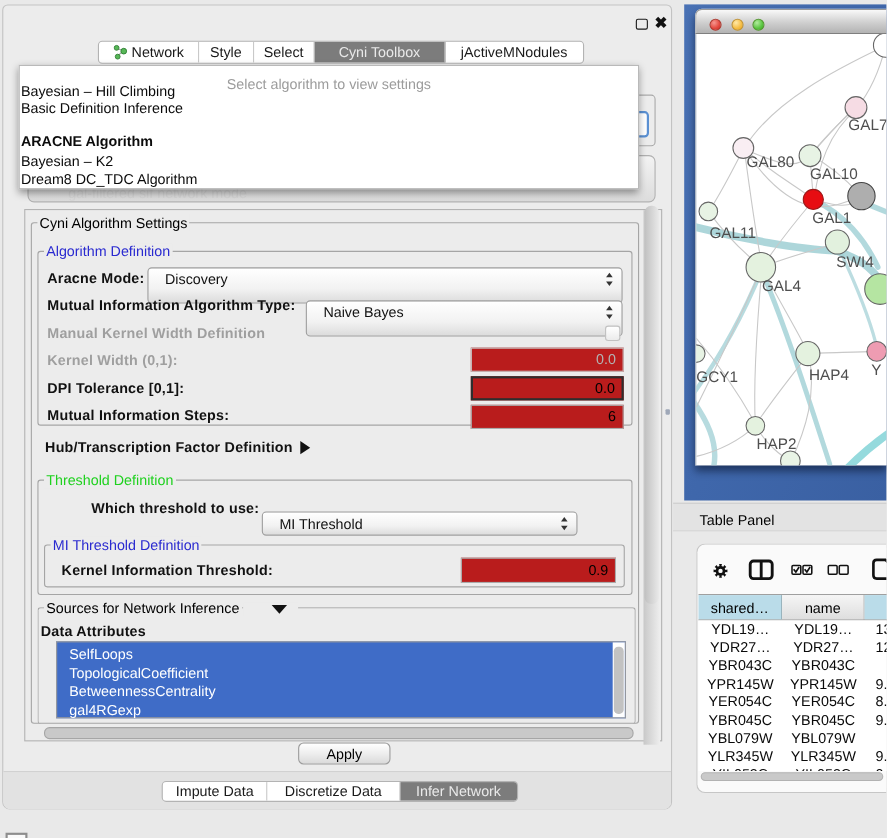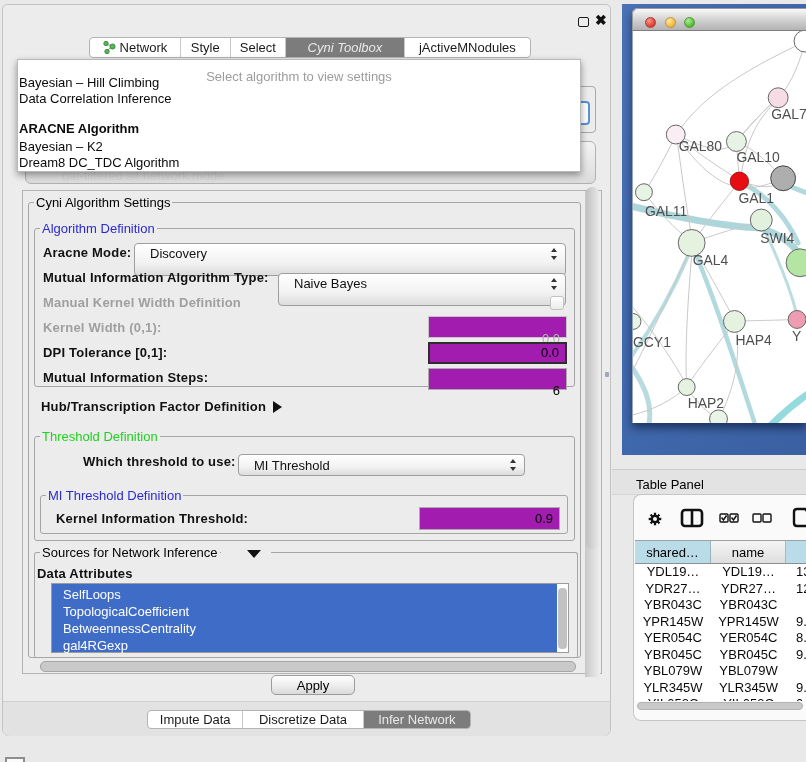--- a/index.html
+++ b/index.html
@@ -30,35 +30,35 @@
 .lbl { position:absolute; font-weight:bold; color:#111; white-space:nowrap; letter-spacing:0.2px; }
 .dis { color:#9f9f9f; }
 
 .combo { position:absolute; height:33px; background:linear-gradient(#ffffff,#f2f2f2 60%,#dcdcdc);
          border:1px solid #9e9e9e; border-radius:4px; box-shadow:inset 0 1px 0 #fff; }
 .combo .cv { position:absolute; left:15px; top:2px; color:#111; }
 .combo .ar { position:absolute; right:7px; top:4px; width:7px; height:12px; }
 .combo .ar:before { content:""; position:absolute; left:0; top:0; border-left:3.5px solid transparent; border-right:3.5px solid transparent; border-bottom:4.5px solid #333; }
 .combo .ar:after  { content:""; position:absolute; left:0; bottom:0; border-left:3.5px solid transparent; border-right:3.5px solid transparent; border-top:4.5px solid #333; }
 
-.fld { position:absolute; background:#a21caf; border:1px solid #ababab; text-align:right; padding:14px 6px 0 0; }
+.fld { position:absolute; background:#b91c1c; border:1px solid #ababab; text-align:right; padding:2px 6px 0 0; }
 
 #datalist { position:absolute; left:48px; top:578px; width:518px; height:70px; background:#3f6cc7; border:1px solid #9b9b9b; color:#ffffff; }
 #datalist .li { position:absolute; left:11px; }
 
 .thumb { position:absolute; background:#c9c9c9; border:1px solid #a6a6a6; border-radius:5px; }
 
 #rightdock { position:absolute; left:612px; top:0; width:194px; height:762px; background:#e9e9e9; }
 #desktop { position:absolute; left:10px; top:4px; width:184px; height:451px;
            background:linear-gradient(115deg,#4a72b5 0%,#3f67ab 55%,#3a60a2 100%); }
 #netwin { position:absolute; left:20px; top:4px; width:154px; height:415px; }
 #nettitle { position:absolute; left:0; top:0; width:174px; height:23px; border-radius:6px 0 0 0;
             background:linear-gradient(#f9f9f9,#cfcfcf 55%,#b3b3b3); border-bottom:1px solid #7f7f7f; border-top:1px solid #9a9a9a; border-left:1px solid #9a9a9a; }
 .light { position:absolute; top:8px; width:11px; height:11px; border-radius:50%; }
-#tablebar { position:absolute; left:0; top:469px; width:194px; height:26px; background:#e3e3e3;
+#tablebar { position:absolute; left:0; top:457px; width:194px; height:26px; background:#e3e3e3;
             border-top:1px solid #cccccc; border-bottom:1px solid #d6d6d6; }
 #tablepanel { position:absolute; left:21px; top:494px; width:173px; height:227px; background:#fafafa;
               border:1px solid #c6c6c6; border-radius:8px 0 0 8px; border-right:none; }
 </style>
 </head>
 <body>
 
 <div id="cp">
   <div id="floatbtn"></div>
   <div id="closebtn">✖</div>
@@ -67,34 +67,34 @@
     <div class="s" style="width:95px;"><svg width="13" height="15" viewBox="0 0 13 15" style="margin-right:4px;">
           <g stroke="#9e9e9e" stroke-width="1" fill="none">
             <path d="M3 4 L9 6 M9 6 L4 11"></path>
           </g>
           <circle cx="3" cy="3.5" r="2.2" fill="#57b757" stroke="#2e7d32" stroke-width="0.8"></circle>
           <circle cx="9.5" cy="6.5" r="2.6" fill="#57b757" stroke="#2e7d32" stroke-width="0.8"></circle>
           <circle cx="4" cy="11.5" r="2.2" fill="#57b757" stroke="#2e7d32" stroke-width="0.8"></circle>
         </svg>Network</div>
     <div class="s" style="width:52px;">Style</div>
     <div class="s" style="width:58px;">Select</div>
-    <div class="s sel" style="width:124px;font-style:italic;">Cyni Toolbox</div>
+    <div class="s sel" style="width:124px;">Cyni Toolbox</div>
     <div class="s" style="width:131px;">jActiveMNodules</div>
   </div>
 
   <div class="abs" style="left:22px; top:81px; width:571px; height:47px; border:1px solid #a9a9a9; border-radius:4px; background:#ececec;"></div>
   <div class="abs" style="left:30px; top:96px; width:557px; height:24px; background:#fff; border:2.5px solid #5b90d2; border-radius:4px;"></div>
   <div class="abs" style="left:22px; top:136px; width:571px; height:43px; background:linear-gradient(#f3f3f3,#dcdcdc); border:1px solid #b0b0b0; border-radius:6px; color:#d6d6d6;">
       <span style="position:absolute; left:36px; top:26px;">gal-filtered sif network mode</span>
     </div>
 
   <div id="popup">
     <div class="ph">Select algorithm to view settings</div>
     <div class="it" style="top:15px;">Bayesian – Hill Climbing</div>
-    <div class="it" style="top:31px;">Data Correlation Inference</div>
+    <div class="it" style="top:31px;">Basic Definition Inference</div>
     <div class="it" style="top:61px; font-weight:bold;">ARACNE Algorithm</div>
     <div class="it" style="top:79px;">Bayesian – K2</div>
     <div class="it" style="top:95px;">Dream8 DC_TDC Algorithm</div>
   </div>
 
   <div class="abs" style="left:19px; top:185px; width:580px; height:484px; border:1px solid #b3b3b3; background:#ececec;"></div>
 
   <div class="abs" style="left:582px; top:186px; width:15px; height:486px; background:linear-gradient(to right,#c8c8c8,#eeeeee);"></div>
   <div class="abs" style="left:583px; top:182px; width:13px; height:362px; background:linear-gradient(to right,#c0c0c0,#e9e9e9); border-radius:6px;"></div>
 
@@ -124,21 +124,21 @@
   <div class="lbl" style="left:40px; top:365px;">Mutual Information Steps:</div>
   <div class="fld" style="left:425px; top:363px; width:139px; height:22px;">6</div>
 
   <div class="lbl" style="left:38px; top:394px;">Hub/Transcription Factor Definition</div>
   <div class="abs" style="left:270px; top:396px; width:0; height:0; border-top:6px solid transparent; border-bottom:6px solid transparent; border-left:9px solid #111;"></div>
 
   <div class="grp" style="left:31px; top:431px; width:541px; height:105px;">
     <span class="ttl" style="color:#1fd11f;">Threshold Definition</span>
   </div>
   <div class="lbl" style="left:80px; top:449px;">Which threshold to use:</div>
-  <div class="combo" style="left:235px; top:449px; width:287px; height:22px;">
+  <div class="combo" style="left:235px; top:460px; width:287px; height:22px;">
       <span class="cv" style="top:3px;">MI Threshold</span>
       <span class="ar" style="top:4px;"></span>
     </div>
   <div class="grp" style="left:37px; top:490px; width:528px; height:39px;">
     <span class="ttl" style="color:#2a2ad0;">MI Threshold Definition</span>
   </div>
   <div class="lbl" style="left:53px; top:506px;">Kernel Information Threshold:</div>
   <div class="fld" style="left:416px; top:502px; width:141px; height:23px; padding-top:3px;">0.9</div>
 
   <div class="grp" style="left:31px; top:547px; width:544px; height:106px; border-bottom:none;">

